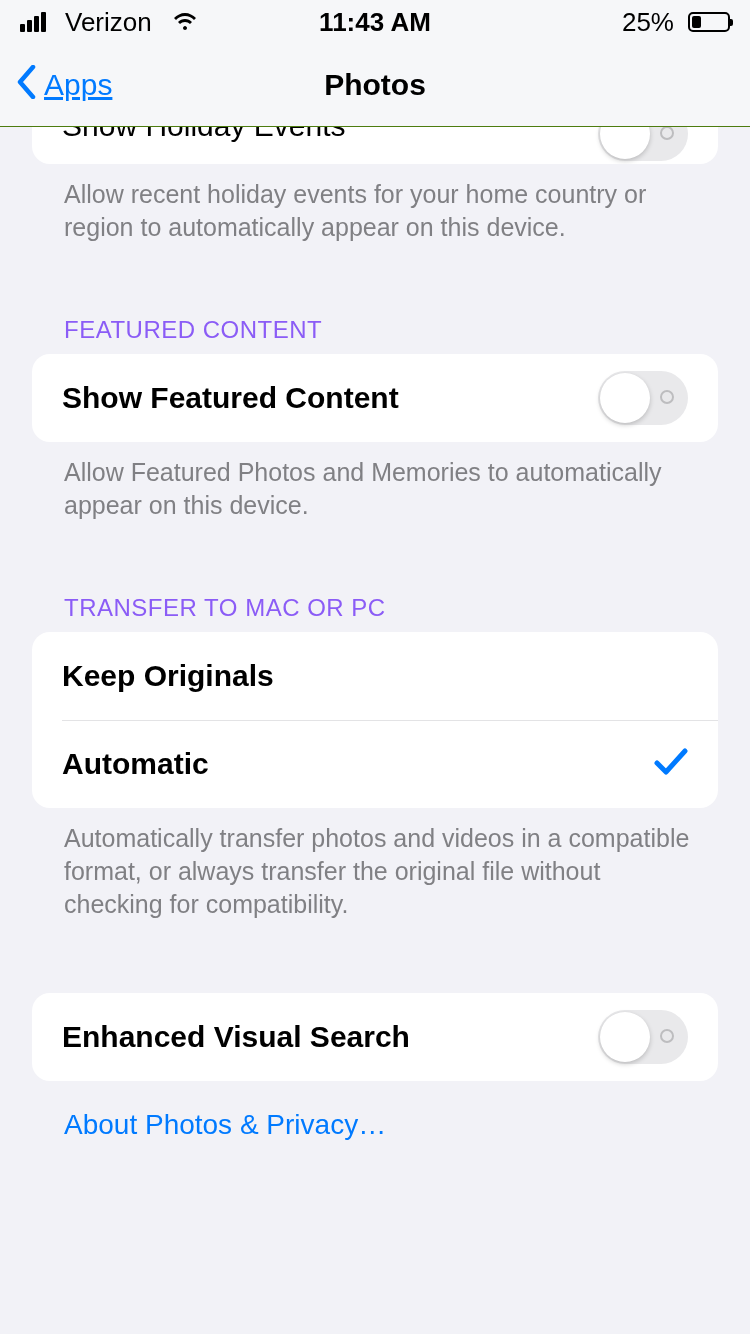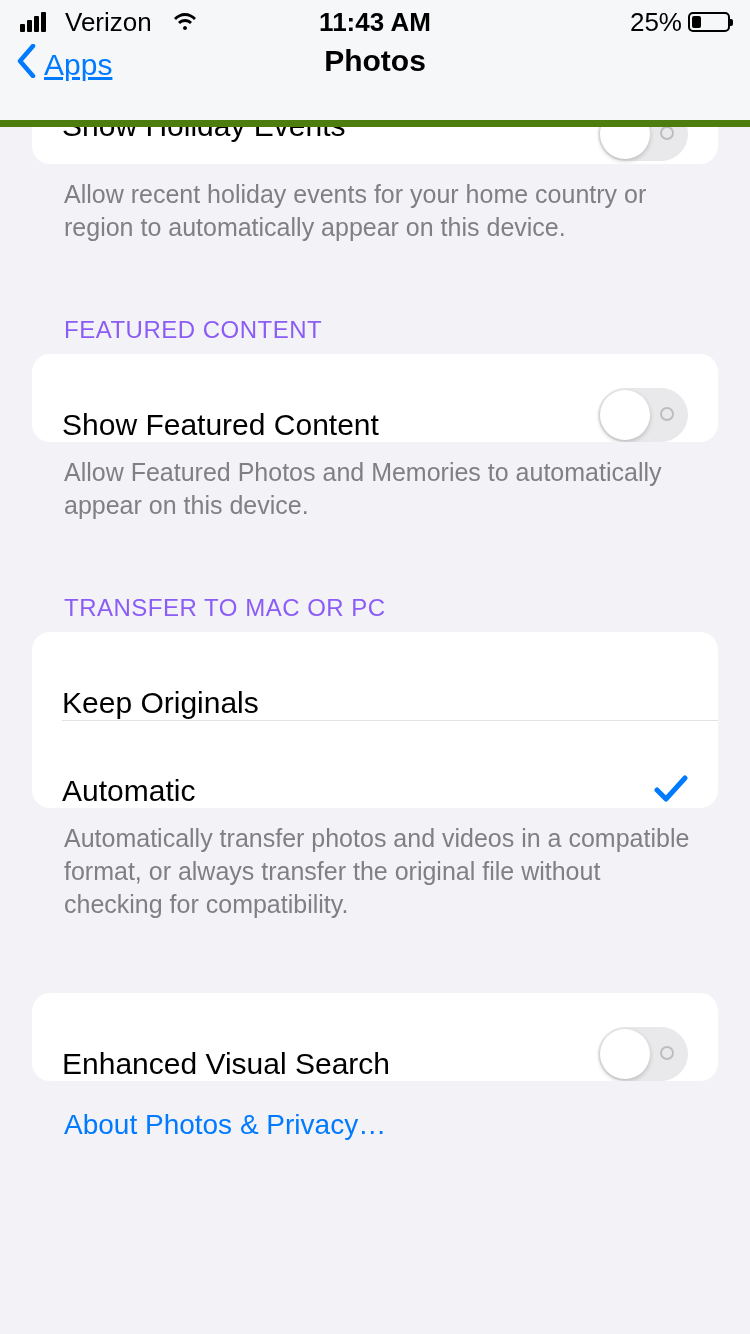--- a/index.html
+++ b/index.html
@@ -57,21 +57,21 @@
     .status-center {
       font-weight: 600;
       font-size: 26px;
       position: absolute;
       left: 50%;
       transform: translateX(-50%);
     }
     .status-right {
       display: flex;
       align-items: center;
-      gap: 6px;
+      gap: 14px;
       font-weight: 400;
       font-size: 26px;
     }
     .battery {
       width: 42px;
       height: 20px;
       border: 2px solid #000;
       border-radius: 5px;
       position: relative;
       display: flex;
@@ -90,23 +90,23 @@
     }
     .battery-fill {
       width: 25%;
       height: 100%;
       background: #000;
       border-radius: 2px;
     }
     .nav-bar {
       height: 83px;
       background: #f6f7f9;
-      border-bottom: 7px solid #4d7c0f;
-      display: flex;
-      align-items: flex-start;
+      border-bottom: 1px solid #4d7c0f;
+      display: flex;
+      align-items: center;
       position: relative;
       padding: 0 16px;
     }
     .back-button {
       display: flex;
       align-items: center;
       color: #007aff;
       font-size: 30px;
       cursor: pointer;
     }
@@ -164,24 +164,25 @@
     }
     .cell-group {
       background: #fff;
       border-radius: 18px;
       margin: 0 32px;
       overflow: hidden;
     }
     .cell {
       min-height: 88px;
       display: flex;
-      align-items: flex-end;
+      align-items: center;
       justify-content: space-between;
       padding: 0 30px;
       position: relative;
+      font-weight: bold;
     }
     .cell + .cell::before {
       content: "";
       position: absolute;
       top: 0;
       left: 30px;
       right: 0;
       height: 1px;
       background: #e3e3e5;
     }

